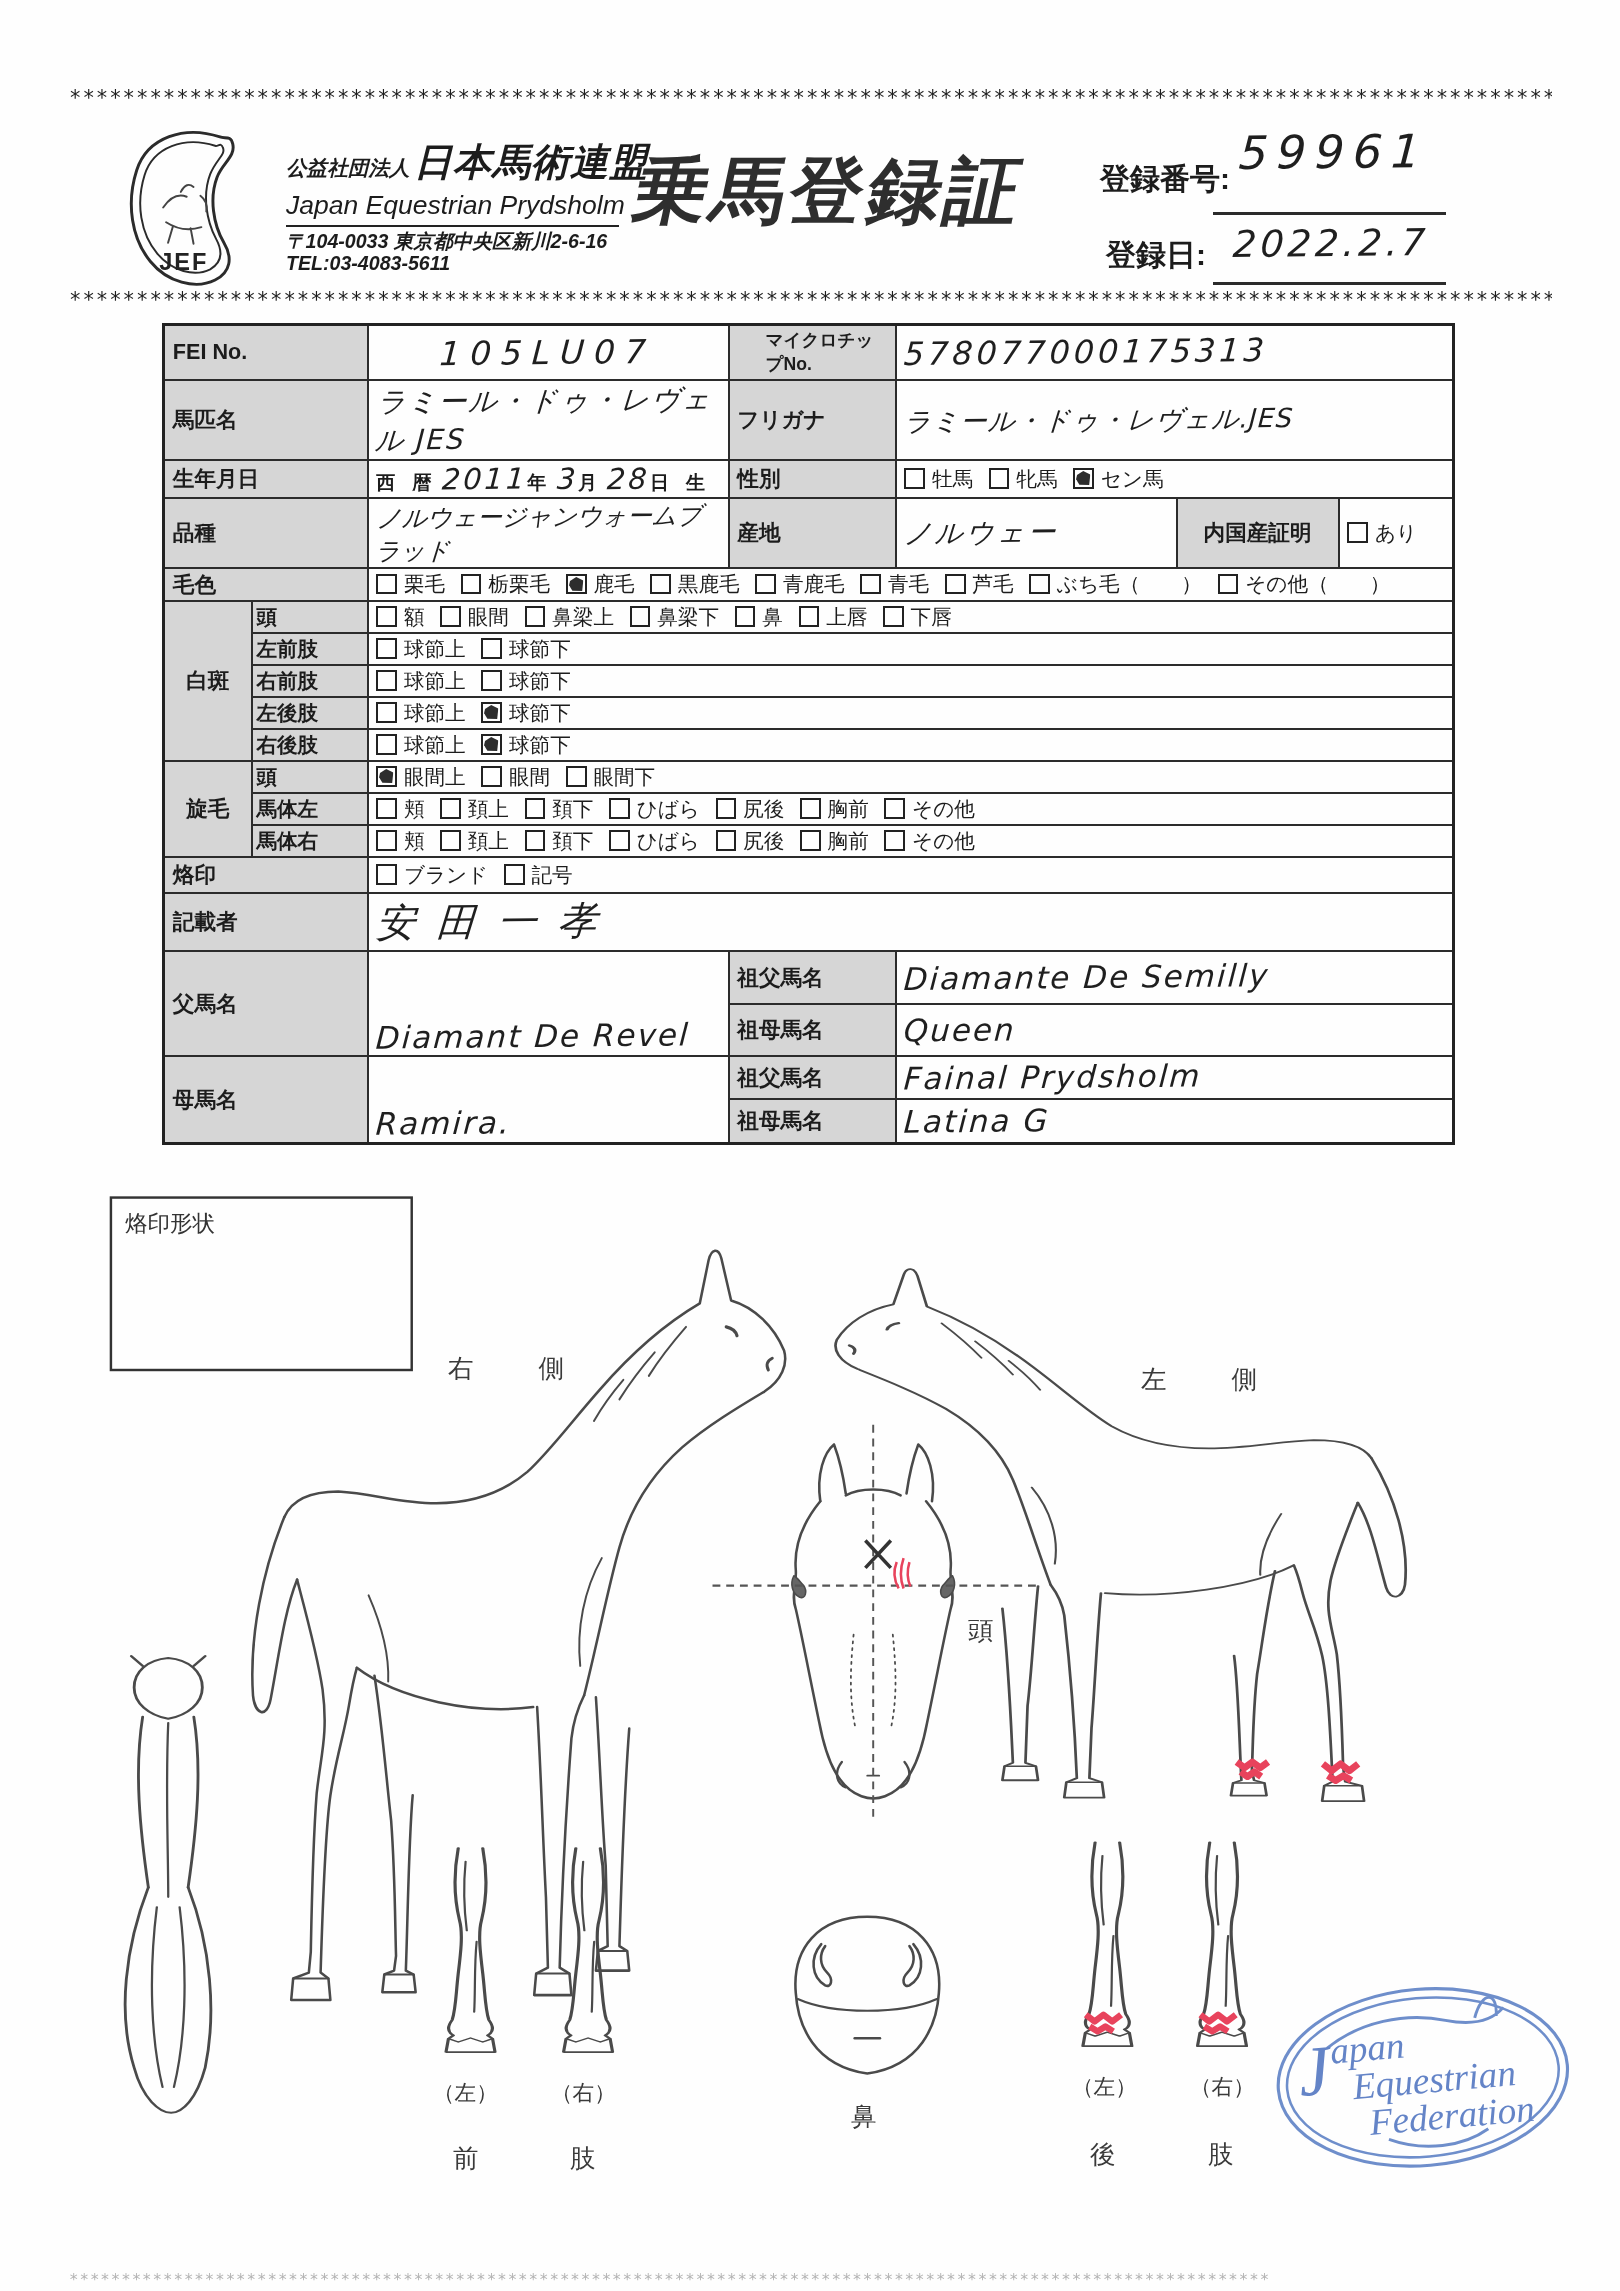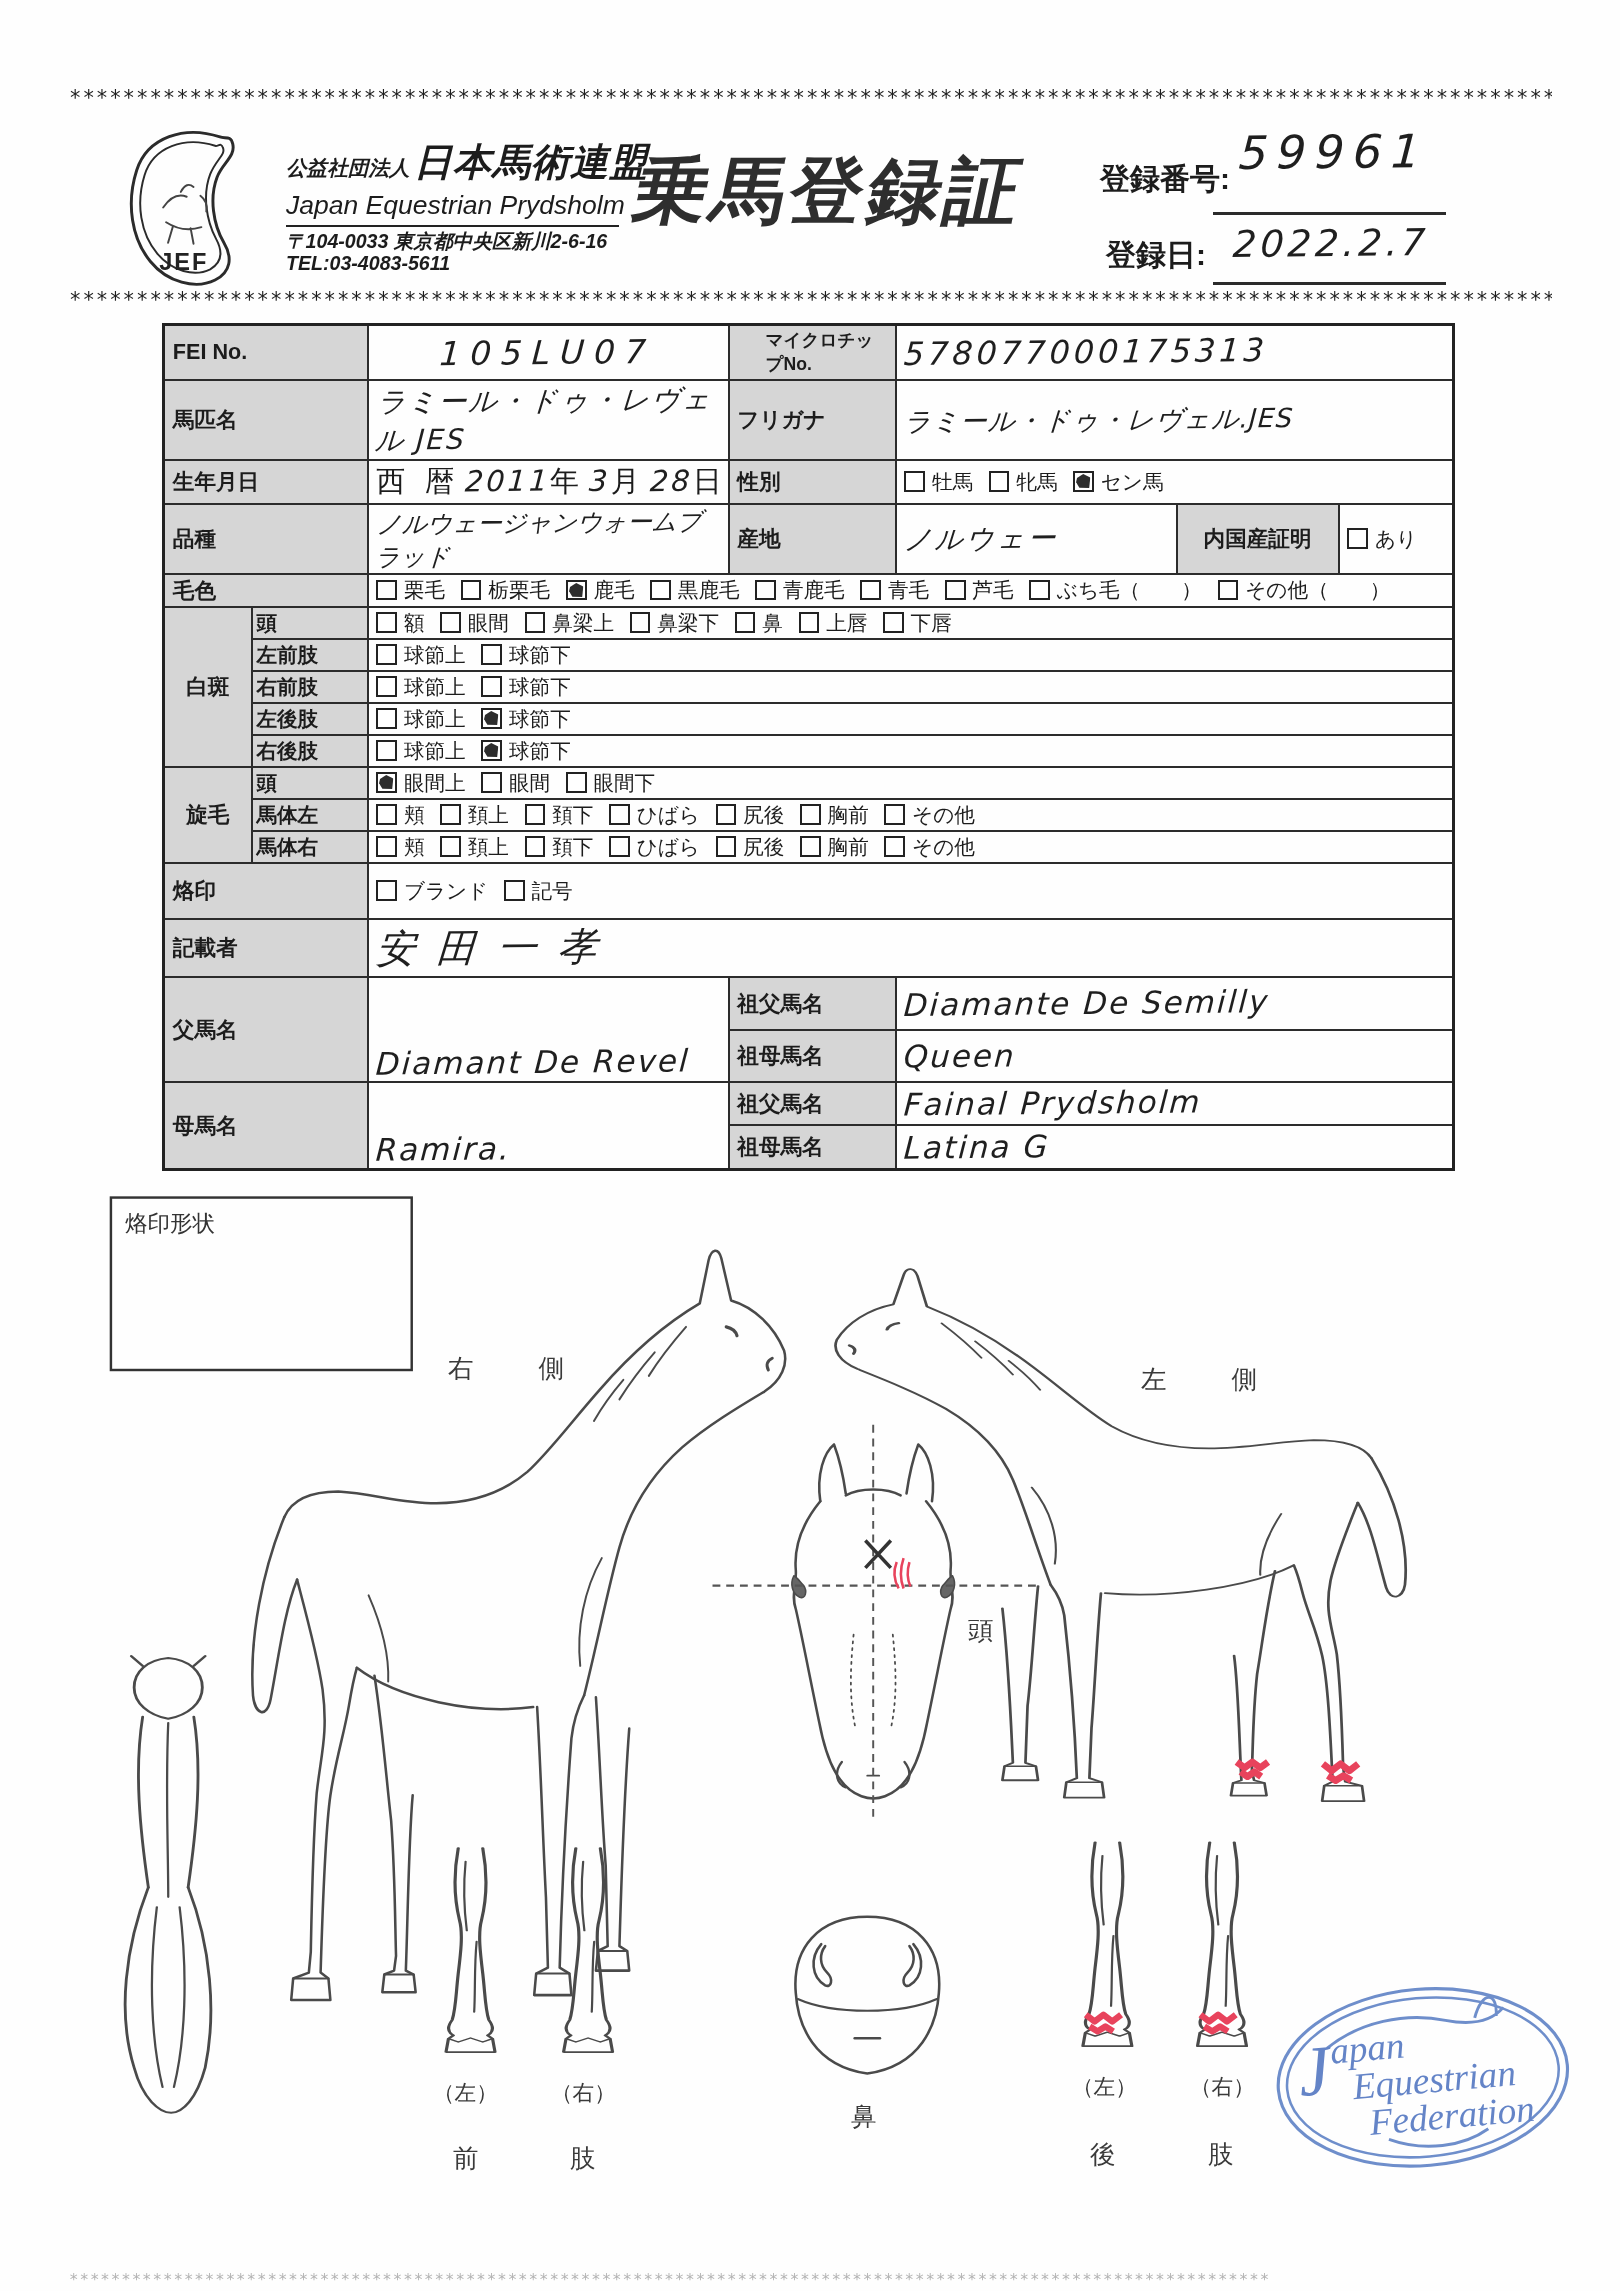--- a/index.html
+++ b/index.html
@@ -38,21 +38,21 @@
        clip-path:polygon(10% 22%,55% 0,100% 30%,84% 100%,18% 90%,0 50%);transform:rotate(-7deg);}
   .cblbl{font-size:20.6px;white-space:nowrap;}
   .vFei{font-size:33px;letter-spacing:9.8px;text-align:center;}
   .vChip{font-size:32px;letter-spacing:3.9px;}
   .vName{font-size:28px;letter-spacing:2px;}
   .vKana{font-size:26.5px;letter-spacing:1px;}
   .vBreed{font-size:24.5px;}
   .vOrigin{font-size:27.4px;letter-spacing:2.9px;}
   .vSign{font-size:39px;letter-spacing:21.6px;}
   .vEn{font-size:31px;letter-spacing:2px;}
-  .birthPre{font-size:29px;font-weight:normal;letter-spacing:5.9px;}
+  .birthPre{font-size:19px;font-weight:bold;letter-spacing:5.9px;}
   .birthNum{font-size:29px;letter-spacing:2.9px;}
   
   .dLbl{font-size:25.5px;color:#3a3a3a;}
   .wide{letter-spacing:65px;white-space:nowrap;}
   .paren{font-size:21.6px;color:#3a3a3a;white-space:nowrap;}
   .brandLbl{font-size:22.5px;color:#333;}
   svg text.stampTxt{font-family:"Liberation Serif",serif;font-style:italic;fill:#4f74c0;}
 </style>
 </head>
 <body>
@@ -303,21 +303,21 @@
               <span class="box"></span>
               <span class="cblbl">尻後</span>
             </span><span class="cb">
               <span class="box"></span>
               <span class="cblbl">胸前</span>
             </span><span class="cb">
               <span class="box"></span>
               <span class="cblbl">その他</span>
             </span></td>
     </tr>
-    <tr style="height:56px">
+    <tr style="height:36px">
       <td class="lab" colspan="2">烙印</td>
       <td colspan="5"><span class="cb">
               <span class="box"></span>
               <span class="cblbl">ブランド</span>
             </span><span class="cb">
               <span class="box"></span>
               <span class="cblbl">記号</span>
             </span></td>
     </tr>
     <tr style="height:57px">

